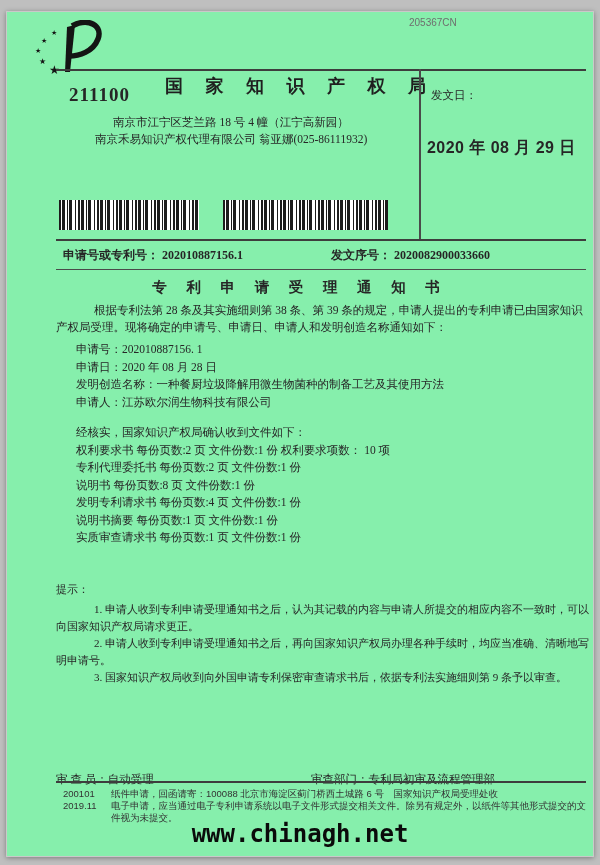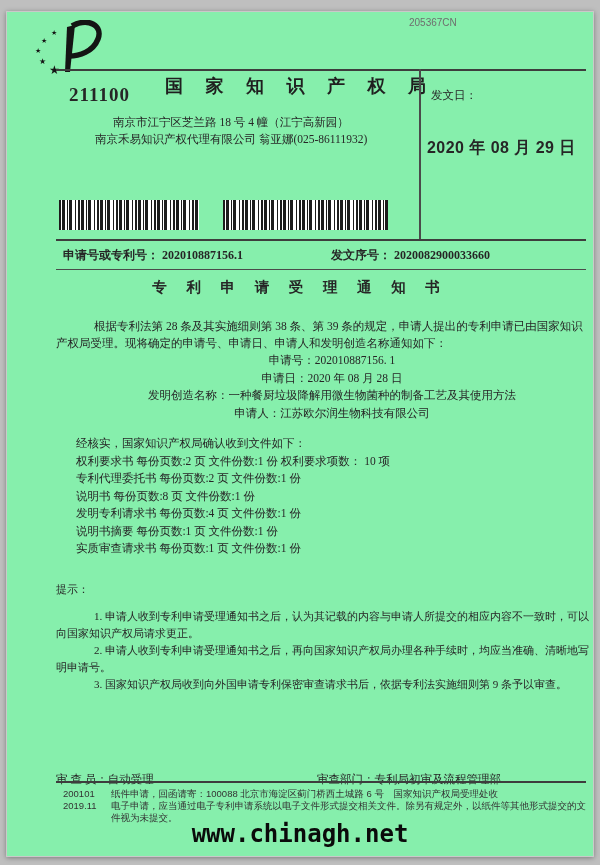--- a/index.html
+++ b/index.html
@@ -56,35 +56,35 @@
   
   .ref-row { left:56px; top:235px; width:524px; font-size:12px; font-weight:bold; }
   .ref-serial { position:absolute; left:268px; top:0; }
 
   
   .notice-title {
     left:0; top:266px; width:100%; text-align:center;
     font-size:14.5px; font-weight:bold; letter-spacing:8px;
   }
   .body-flow { left:49px; top:290px; width:532px; font-size:11.5px; line-height:17px; }
-  .intro { text-indent:38px;margin-top:16px; }
-  .fields { padding-left:20px;text-align:center; }
+  .intro { text-indent:38px; }
+  .fields { margin-top:5px; padding-left:20px; }
   .fields div { line-height:17.5px; }
   .confirm { margin-top:13px; padding-left:20px; line-height:17.5px; }
   .docs { padding-left:20px; }
   .docs div { line-height:17.5px; }
 
   
   .tips { left:49px; top:569px; width:534px; font-size:11px; line-height:17px; }
-  .tips-label { margin-bottom:10px; }
+  .tips-label { margin-bottom:3px; }
   .tip { text-indent:38px; }
 
   
   .signoff { left:49px; top:760px; width:532px; font-size:11.5px; }
-  .dept { position:absolute; left:255px; top:0;margin-left:6px; }
+  .dept { position:absolute; left:255px; top:0; }
 
   
   .footer-rule { top:769px; }
   .footer { left:56px; top:776px; width:524px; font-size:9.5px; line-height:12px;
             font-family:"Liberation Sans","DejaVu Sans",sans-serif; color:#333; }
   .frow { display:flex;justify-content:flex-end; }
   .fcode { width:48px; flex:0 0 48px; }
   .ftext { flex:1; }
 
   .watermark {

